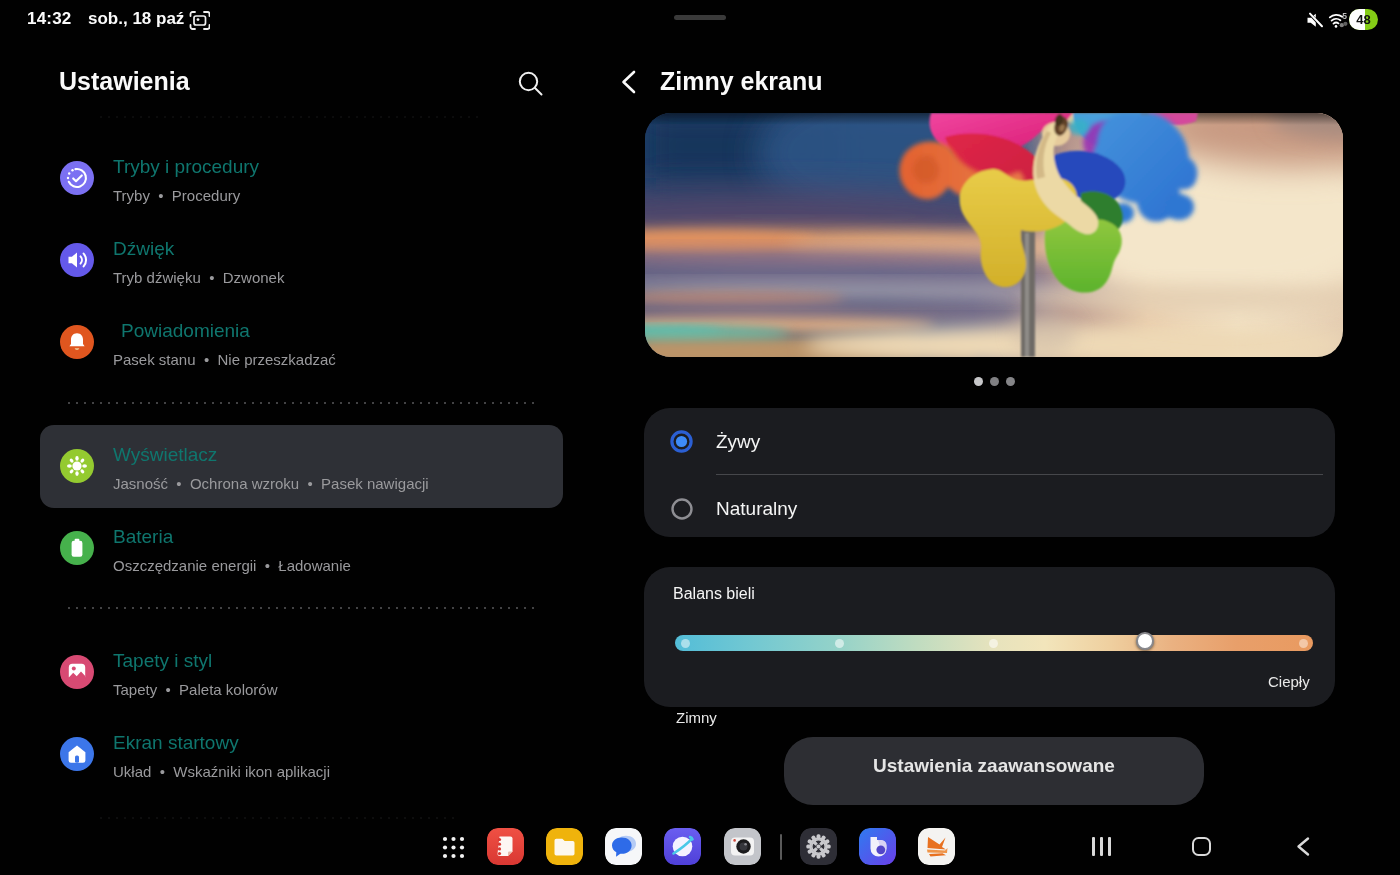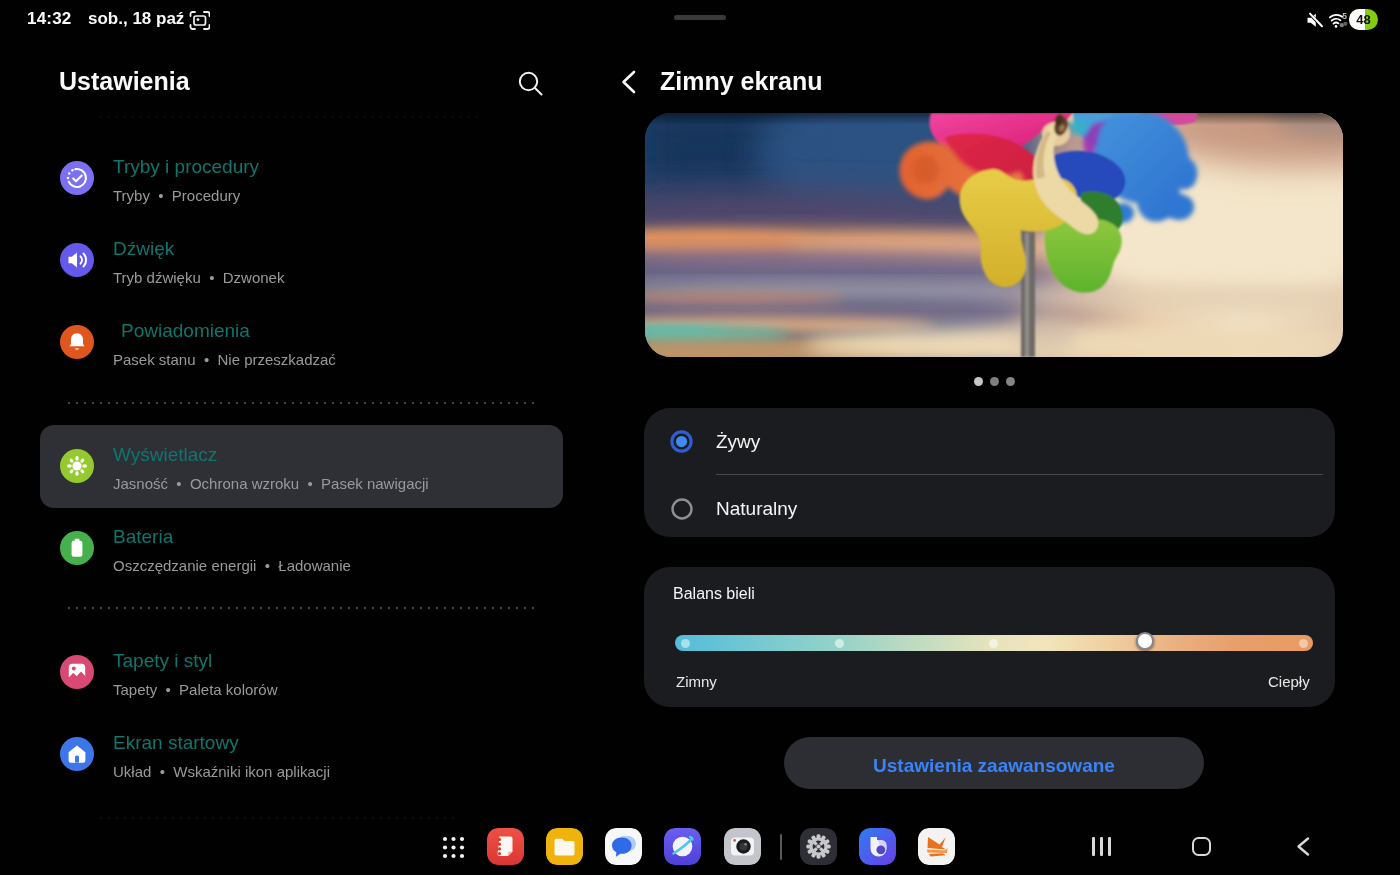--- a/index.html
+++ b/index.html
@@ -22,22 +22,22 @@
 
 #rtitle { left:660px; top:67px; font-size:25px; font-weight:700; color:#fafafa; }
 #imgbox { left:645px; top:113px; width:698px; height:244px; border-radius:26px; overflow:hidden; }
 .pdot { width:9px; height:9px; border-radius:50%; }
 
 .card { left:644px; width:691px; background:#1b1c20; border-radius:26px; }
 #card1 { top:408px; height:129px; }
 #card2 { top:567px; height:140px; }
 .opt { font-size:19px; font-weight:400; color:#f5f5f5; }
 #divider1 { left:716px; top:474px; width:607px; height:1px; background:#46474b; }
-#btn { left:784px; top:737px; width:420px; height:52px; border-radius:29px; background:#2d2e33;
-       text-align:center; line-height:57px; font-size:19px; font-weight:700; color:#3b82f6; }
+#btn { left:784px; top:737px; width:420px; height:68px; border-radius:29px; background:#2d2e33;
+       text-align:center; line-height:57px; font-size:19px; font-weight:700; color:#e5e5e5; }
 
 
 #track { left:675px; top:635px; width:638px; height:16px; border-radius:8px;
   background:linear-gradient(to right,#53bdd8 0%, #72c8d2 12%, #93d2c9 25%, #c0dcc0 38%, #e7e3bd 50%, #f2e5bb 58%, #efd0a0 68%, #eab181 78%, #e89f6a 88%, #e99a60 100%); }
 .tickdot { position:absolute; top:3.5px; width:9px; height:9px; border-radius:50%; background:rgba(255,255,255,.55); }
 #knob { left:1136px; top:632px; width:17.5px; height:17.5px; border-radius:50%; background:#fff; border:2.6px solid #88888c; box-shadow:0 1px 3px rgba(0,0,0,.5); }
 .slbl { font-size:15px; color:#e9e9e9; top:673px; }
 
 
 .app { width:37px; height:37px; border-radius:11px; top:828px; }
@@ -316,21 +316,21 @@
 
 <div id="card2" class="abs card"></div>
 <div class="abs" style="left:673px;top:585px;font-size:16px;font-weight:400;color:#f5f5f5;">Balans bieli</div>
 <div id="track" class="abs">
   <div class="tickdot" style="left:6px;background:rgba(255,255,255,.5)"></div>
   <div class="tickdot" style="left:160px"></div>
   <div class="tickdot" style="left:314px"></div>
   <div class="tickdot" style="right:5px;background:rgba(255,255,255,.45)"></div>
 </div>
 <div id="knob" class="abs"></div>
-<div class="abs slbl" style="left:676px;">Zimny</div>
+<div class="abs slbl" style="left:676px;margin-top:36px;">Zimny</div>
 <div class="abs slbl" style="left:1268px;">Ciepły</div>
 
 <div id="btn" class="abs">Ustawienia zaawansowane</div>
 
 <svg class="abs" style="left:442px;top:836px" width="23" height="23" viewBox="0 0 23 23">
   <g fill="#f2f2f2">
   <circle cx="3" cy="3" r="2.1"></circle>
       <circle cx="11.5" cy="3" r="2.1"></circle>
       <circle cx="20" cy="3" r="2.1"></circle>
   <circle cx="3" cy="11.5" r="2.1"></circle>

